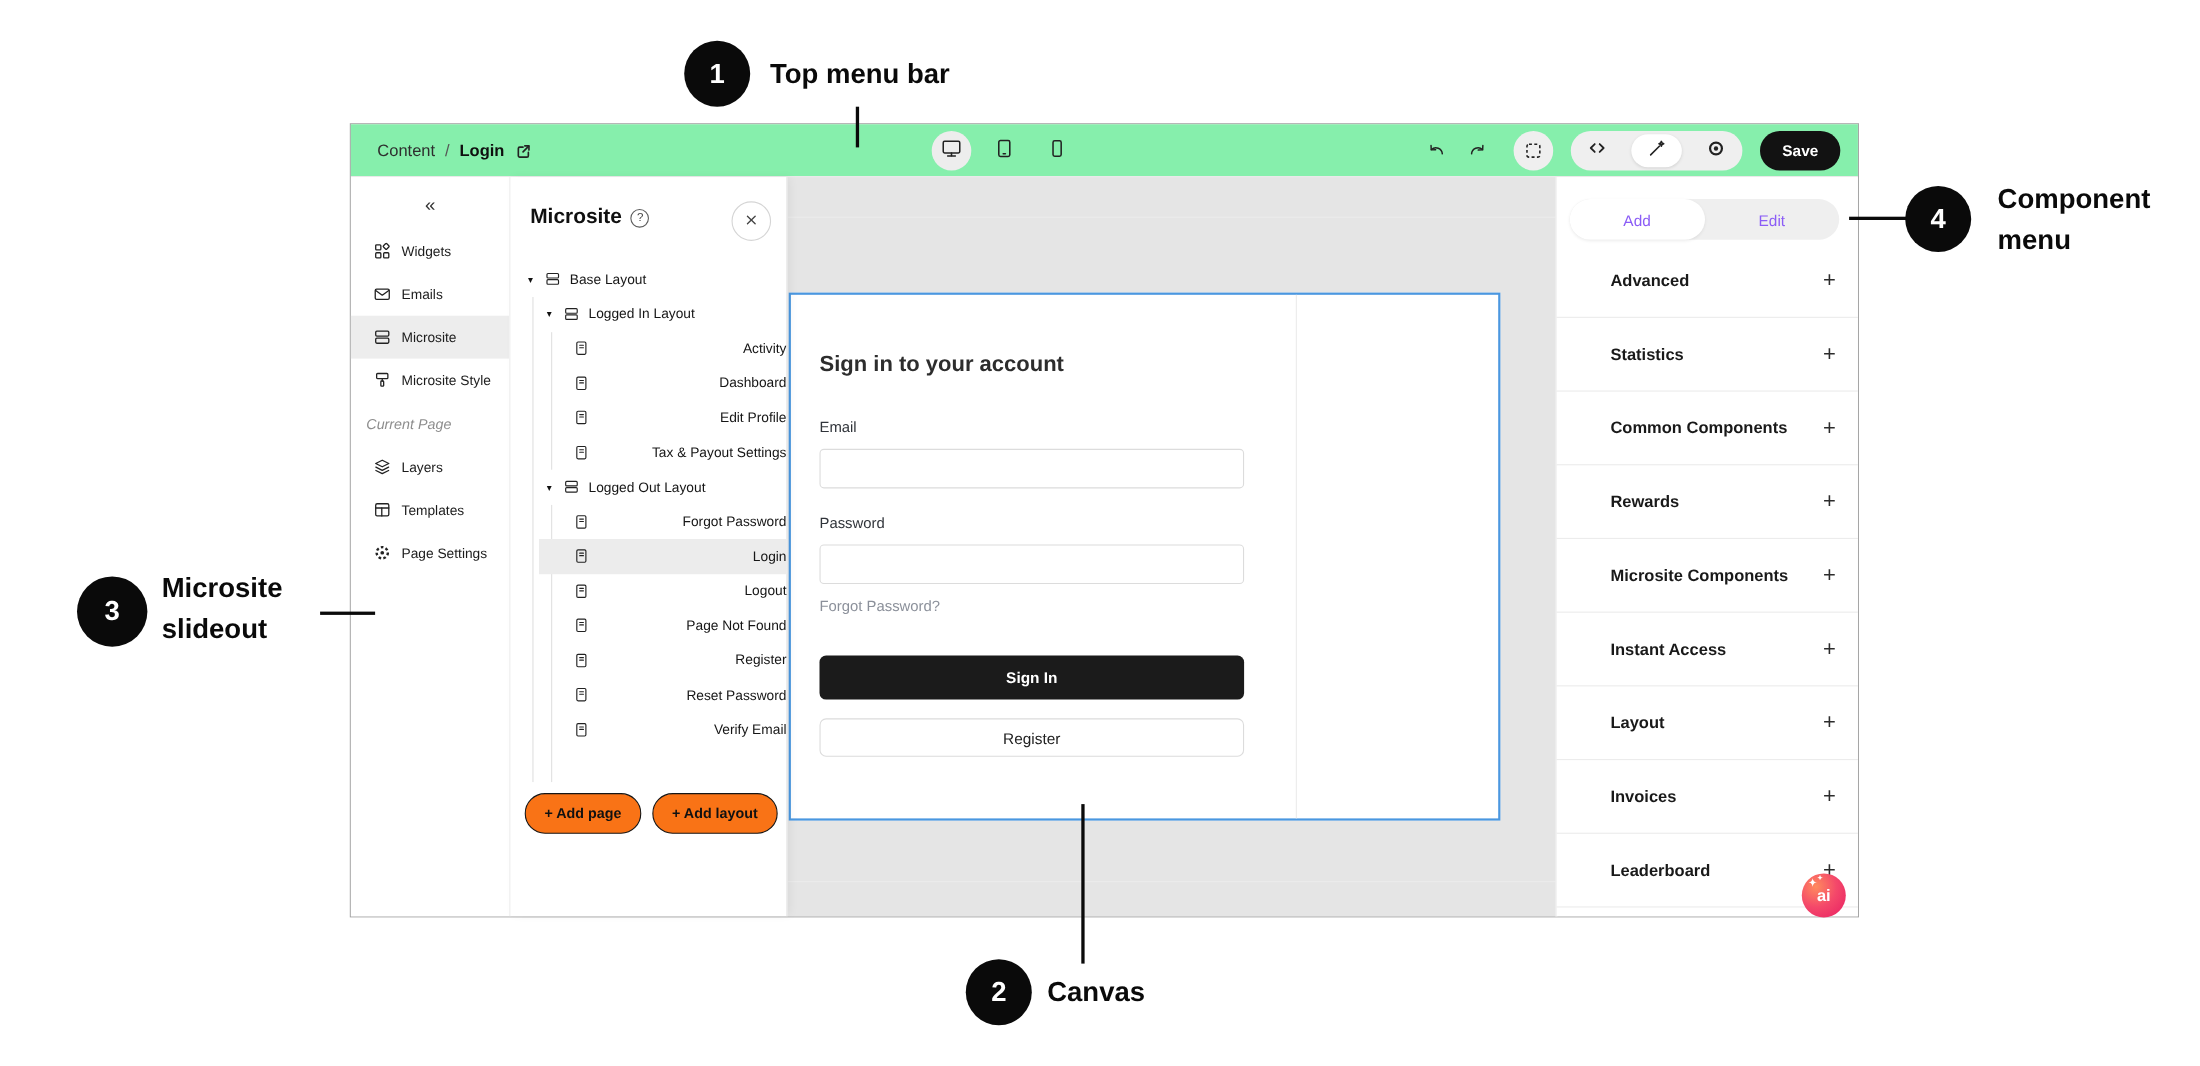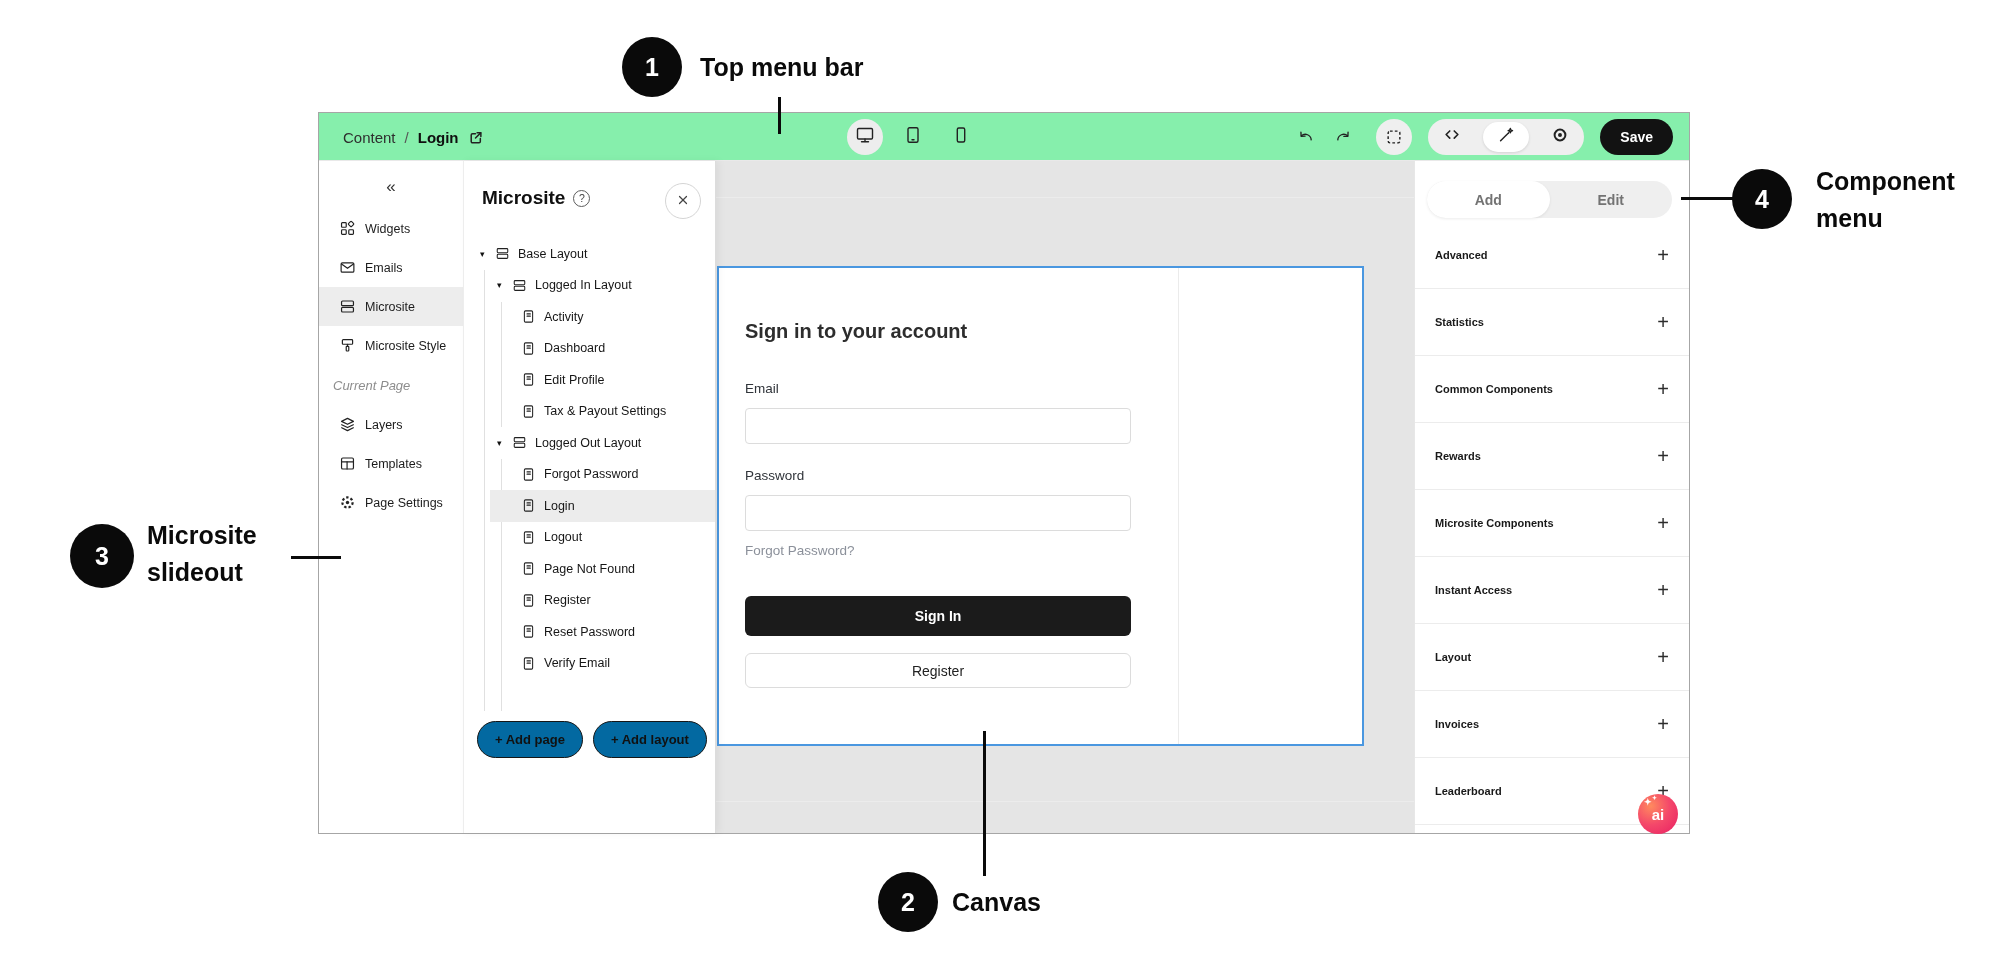--- a/index.html
+++ b/index.html
@@ -45,30 +45,30 @@
   .so-title-row { position:absolute; left:18px; top:26px; display:flex; align-items:center; gap:8px; }
   .so-title { font-size:19px; font-weight:700; color:#101010; }
   .help-badge { width:17px; height:17px; border:1.3px solid #5c5c5c; border-radius:50%; font-size:10.5px; color:#444;
                 display:flex; align-items:center; justify-content:center; cursor:pointer; }
   .so-close { position:absolute; right:14px; top:22px; width:36px; height:36px; border-radius:50%;
               border:1px solid #d5d5d5; background:#fff; display:flex; align-items:center; justify-content:center; cursor:pointer; }
   .tree { position:absolute; left:0; right:0; top:77px; }
   .tree-row { height:31.5px; display:flex; align-items:center; font-size:12.5px; color:#161616; cursor:pointer; }
   .tree-row.d0 { padding-left:16px; }
   .tree-row.d1 { padding-left:33px; }
-  .tree-row.d2 { padding-left:57px; }
+  .tree-row.d2 { padding-left:57px;justify-content:space-between; }
   .tree-row.selected { background:linear-gradient(to right, transparent 26px, #ececec 26px); }
   .tree-caret { width:11px; font-size:9px; color:#111; margin-right:4px; }
   .tree-icon { width:16px; display:flex; margin-right:7px; }
   .guide { position:absolute; width:1px; background:#e0e0e0; }
   .guide-1 { left:20px; top:109px; height:441px; }
   .guide-2 { left:37px; top:141px; height:125px; }
   .guide-3 { left:37px; top:298px; height:252px; }
   .so-actions { position:absolute; left:13px; top:560px; display:flex; gap:10px; }
-  .pill-btn { height:37px; border:1.5px solid #161616; border-radius:19px; background:#0369a1; color:#111;
+  .pill-btn { height:37px; border:1.5px solid #161616; border-radius:19px; background:#f97316; color:#111;
               font-size:13px; font-weight:700; font-family:inherit; display:flex; align-items:center; padding:0 17px; cursor:pointer; }
 
   
   .canvas { position:absolute; left:397px; top:48px; width:700px; bottom:0; background:#e5e5e5; }
   .canvas-band { position:absolute; left:0; right:0; top:0; height:37px; border-bottom:1px solid #ececec; }
   .canvas-bottomline { position:absolute; left:0; right:0; top:640px; height:1px; background:#ececec; }
   .selection { position:absolute; left:1px; top:105px; width:647px; height:480px; border:2px solid #4a97e0; background:#fff; }
   .col-divider { position:absolute; left:459px; top:0; bottom:0; width:1px; background:#ebebeb; }
   .form { position:absolute; left:26px; top:0; width:386px; height:476px; }
   .form-heading { position:absolute; top:52px; font-size:20px; font-weight:700; color:#2d2d2d; }
@@ -79,27 +79,27 @@
   .inp-email { top:140px; } .inp-pass { top:227px; }
   .forgot-link { position:absolute; top:275px; font-size:13.5px; color:#8b909a; cursor:pointer; }
   .btn-signin { position:absolute; top:328px; width:386px; height:40px; background:#1b1b1b; color:#fff; border:none;
                 border-radius:6px; font-size:14px; font-weight:700; font-family:inherit; cursor:pointer; }
   .btn-register { position:absolute; top:385px; width:386px; height:35px; background:#fff; color:#222; border:1px solid #dcdcdc;
                   border-radius:6px; font-size:14px; font-family:inherit; cursor:pointer; }
 
   
   .rpanel { position:absolute; right:0; top:48px; width:275px; bottom:0; border-left:1px solid #e7e7e7; background:#fff; }
   .seg { position:absolute; left:12px; top:20px; width:245px; height:37px; border-radius:19px; background:#efefef; display:flex; }
-  .seg-opt { flex:1; display:flex; align-items:center; justify-content:center; font-size:14px; font-weight:700; color:#737373;
+  .seg-opt { flex:1; display:flex; align-items:center; justify-content:center; font-size:14px; font-weight:400; color:#8b5cf6;
              border-radius:19px; cursor:pointer; }
   .seg-opt.selected { background:#fff; box-shadow:0 1px 3px rgba(0,0,0,.08); }
   .sections { position:absolute; left:0; right:0; top:61px; }
   .section-row { height:67px; display:flex; align-items:center; justify-content:space-between; padding:0 20px;
                  border-bottom:1px solid #ececec; cursor:pointer; }
-  .section-label { font-size:11px; font-weight:700; color:#191919; }
+  .section-label { font-size:15px; font-weight:700; color:#191919;margin-left:29px; }
   .section-plus { font-size:20px; font-weight:400; color:#2c2c2c; }
   .ai-badge { position:absolute; left:223px; top:633px; width:40px; height:40px; border-radius:50%;
               background:radial-gradient(circle at 32% 30%, #ff8a5e 0%, #f4486a 48%, #e81e63 100%);
               display:flex; align-items:center; justify-content:center; color:#fff; font-weight:700; font-size:15px;
               z-index:6; cursor:pointer; }
   .ai-sparkle { position:absolute; left:6px; top:3px; font-size:9px; color:#fff; }
   .ai-sparkle2 { position:absolute; left:14px; top:0px; font-size:6px; color:#fff; }
 
   
   .ann-circle { position:absolute; border-radius:50%; background:#0a0a0a; color:#fff; display:flex; align-items:center;

